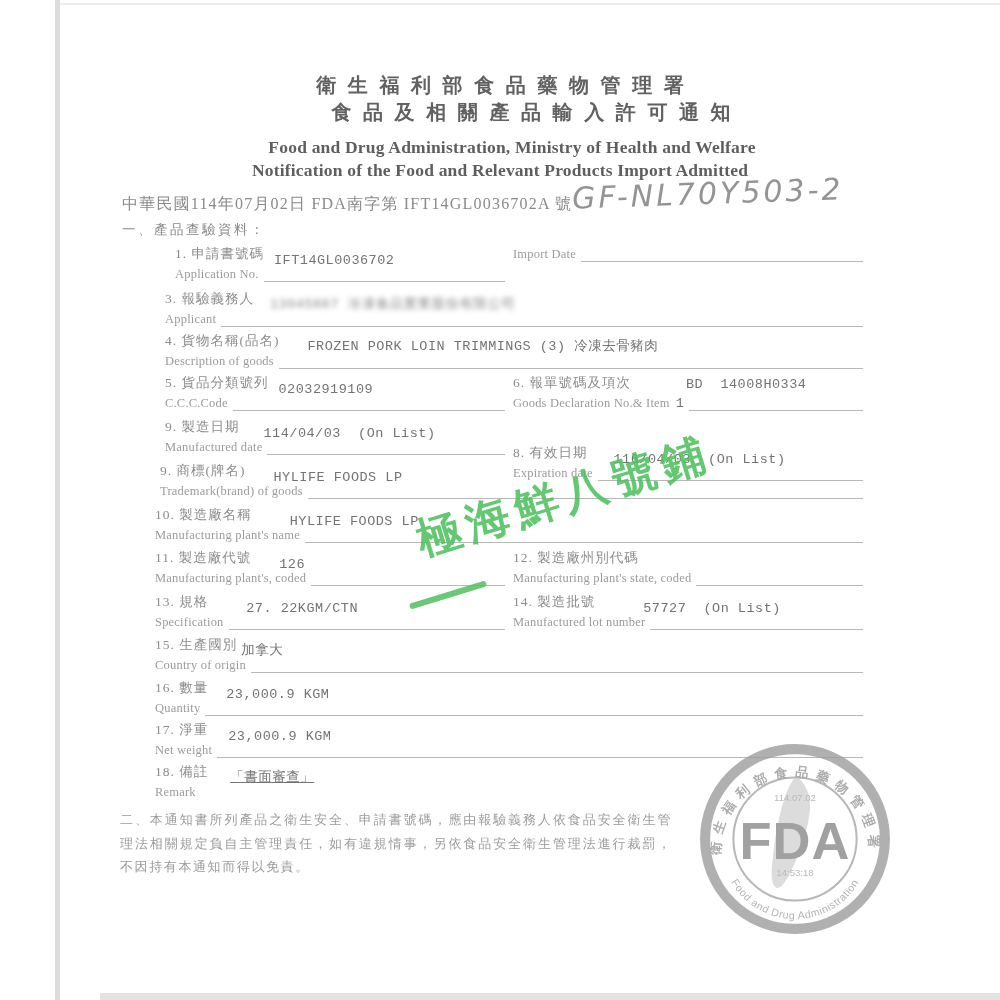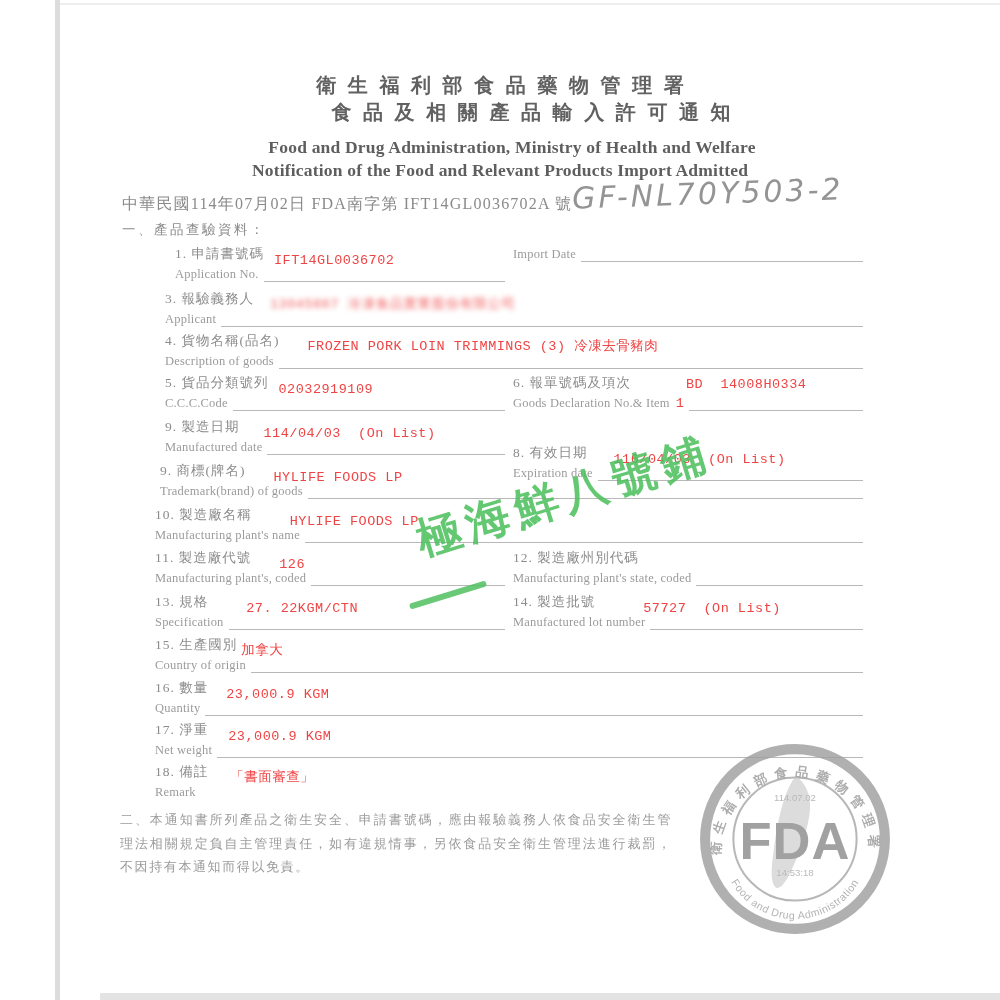--- a/index.html
+++ b/index.html
@@ -14,21 +14,21 @@
             font-size:20px;letter-spacing:.58em;text-indent:.58em;white-space:nowrap;}
   .title-en{position:absolute;left:0;width:1000px;text-align:center;font-weight:bold;color:#5e5e5e;
             font-size:17.5px;letter-spacing:.2px;}
   .refline{position:absolute;left:122px;top:194px;font-size:16px;color:#8a8a8a;letter-spacing:1.2px;}
   .handnote{position:absolute;left:572px;top:176px;font-size:30px;color:#949494;font-style:italic;
             letter-spacing:3px;transform:rotate(-2deg);font-family:"DejaVu Sans",sans-serif;}
   .section{position:absolute;left:122px;top:221px;font-size:13.5px;letter-spacing:2.5px;color:#8a8a8a;}
 
   .field{position:absolute;}
   .f-top{display:flex;align-items:flex-end;height:20px;font-size:13.5px;color:#8c8c8c;letter-spacing:1px;white-space:nowrap;}
-  .f-value{font-family:"Liberation Mono",monospace;font-size:13.5px;color:#ef4444;letter-spacing:.5px;
+  .f-value{font-family:"Liberation Mono",monospace;font-size:13.5px;color:#737373;letter-spacing:.5px;
            white-space:pre;position:relative;top:5px;}
   .f-bot{display:flex;align-items:flex-end;height:19px;font-size:12.5px;color:#9b9b9b;letter-spacing:.2px;white-space:nowrap;}
   .f-line{flex:1;border-bottom:1px solid #b8b8b8;margin-left:5px;align-self:stretch;}
   .blurred{filter:blur(2.6px);opacity:.85;}
 
   .footer-note{position:absolute;left:120px;top:808px;width:552px;font-size:13px;line-height:1.82;
                color:#9b9b9b;letter-spacing:1.6px;text-align:justify;}
 
   .watermark{position:absolute;left:418px;top:512px;transform:rotate(-17deg);transform-origin:0 50%;
              font-family:"DejaVu Sans",sans-serif;font-weight:bold;font-size:44px;letter-spacing:7px;
@@ -231,21 +231,21 @@
       </div>
     <div class="f-bot">
         <span>Net weight</span>
         <span class="f-line"></span>
       </div>
   </div>
 
   <div class="field" style="left:155px;top:761px;width:400px;">
     <div class="f-top">
         <span>18. 備註</span>
-      <span class="f-value" style="margin-left:22px;">「書面審查」</span>
+      <span class="f-value" style="margin-left:22px;text-decoration:underline;">「書面審查」</span>
       </div>
     <div class="f-bot">
         <span>Remark</span>
       </div>
   </div>
 
   <div class="footer-note">二、本通知書所列產品之衛生安全、申請書號碼，應由報驗義務人依食品安全衛生管理法相關規定負自主管理責任，如有違規情事，另依食品安全衛生管理法進行裁罰，不因持有本通知而得以免責。</div>
 
   <div class="watermark" style="color: rgb(79, 192, 95);">極海鮮八號鋪</div>
   <div class="wm-underline" style="background: rgb(79, 192, 95);"></div>

